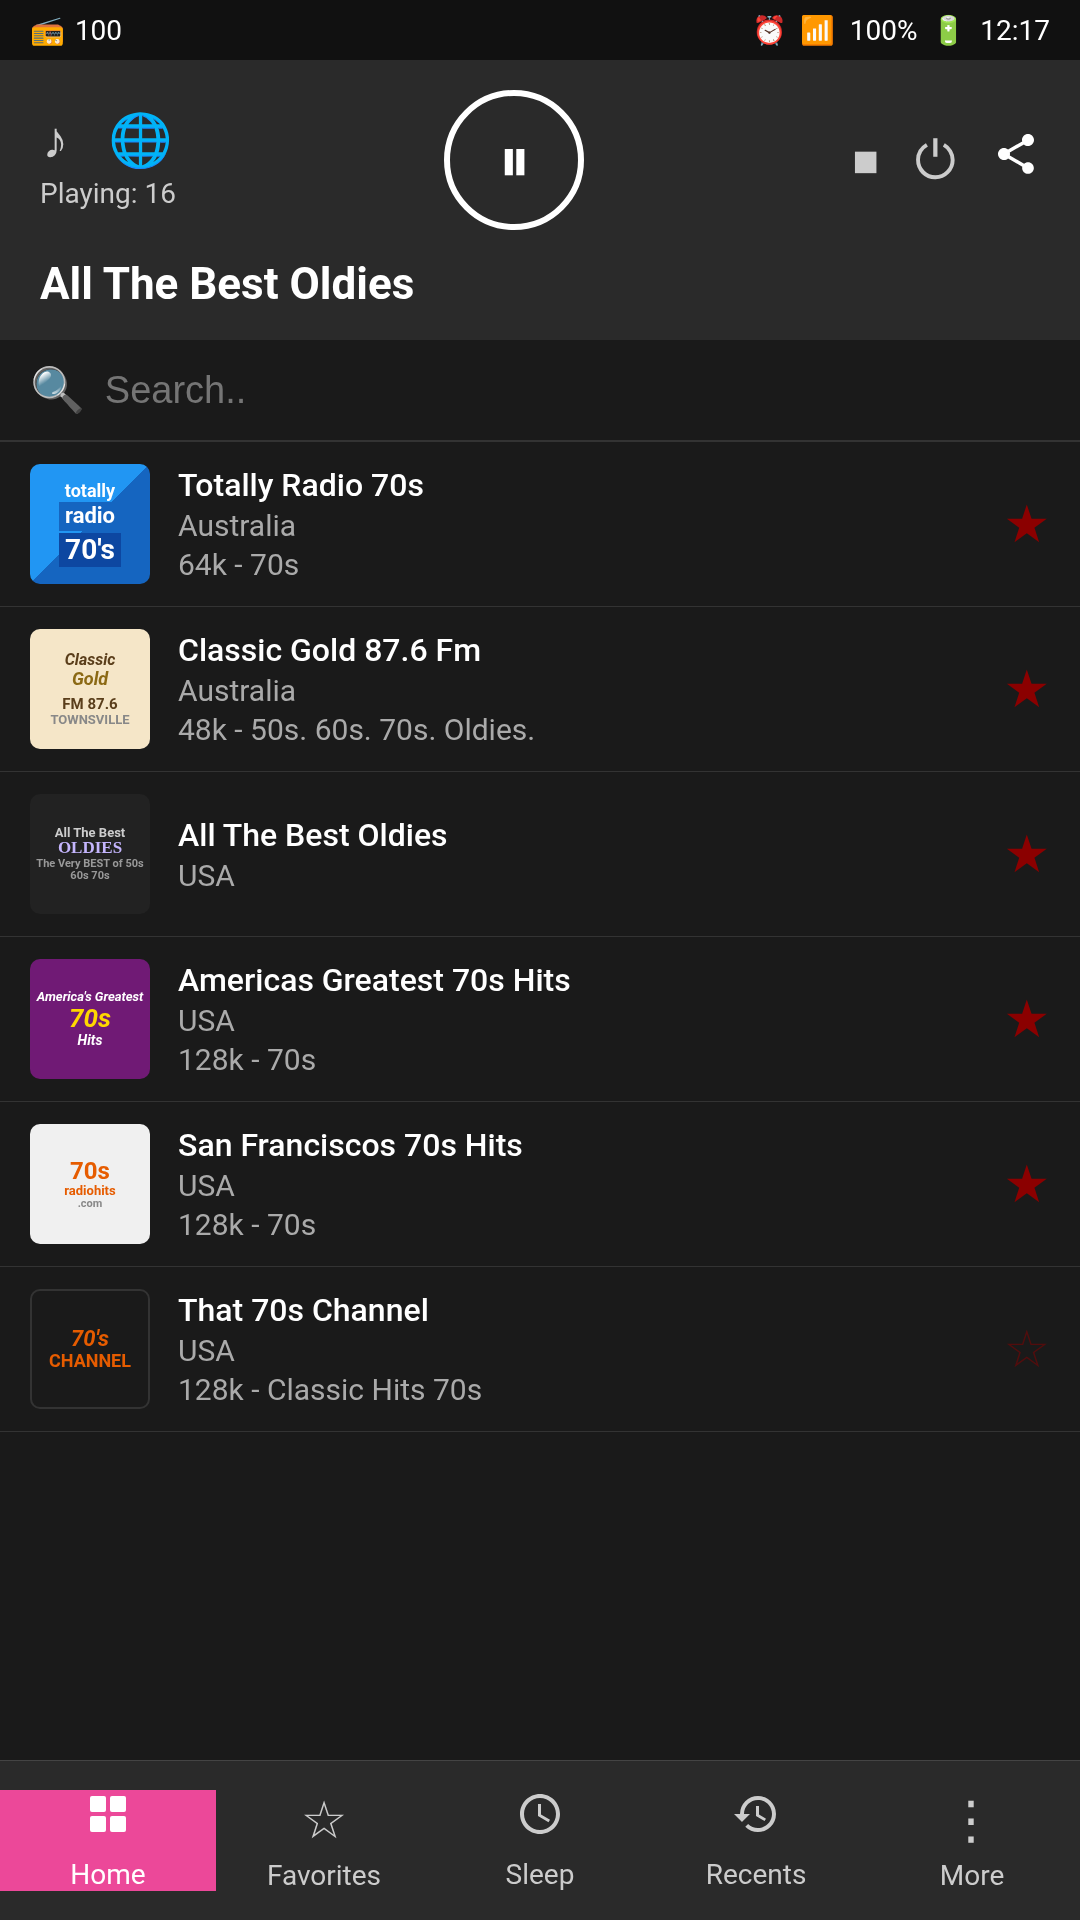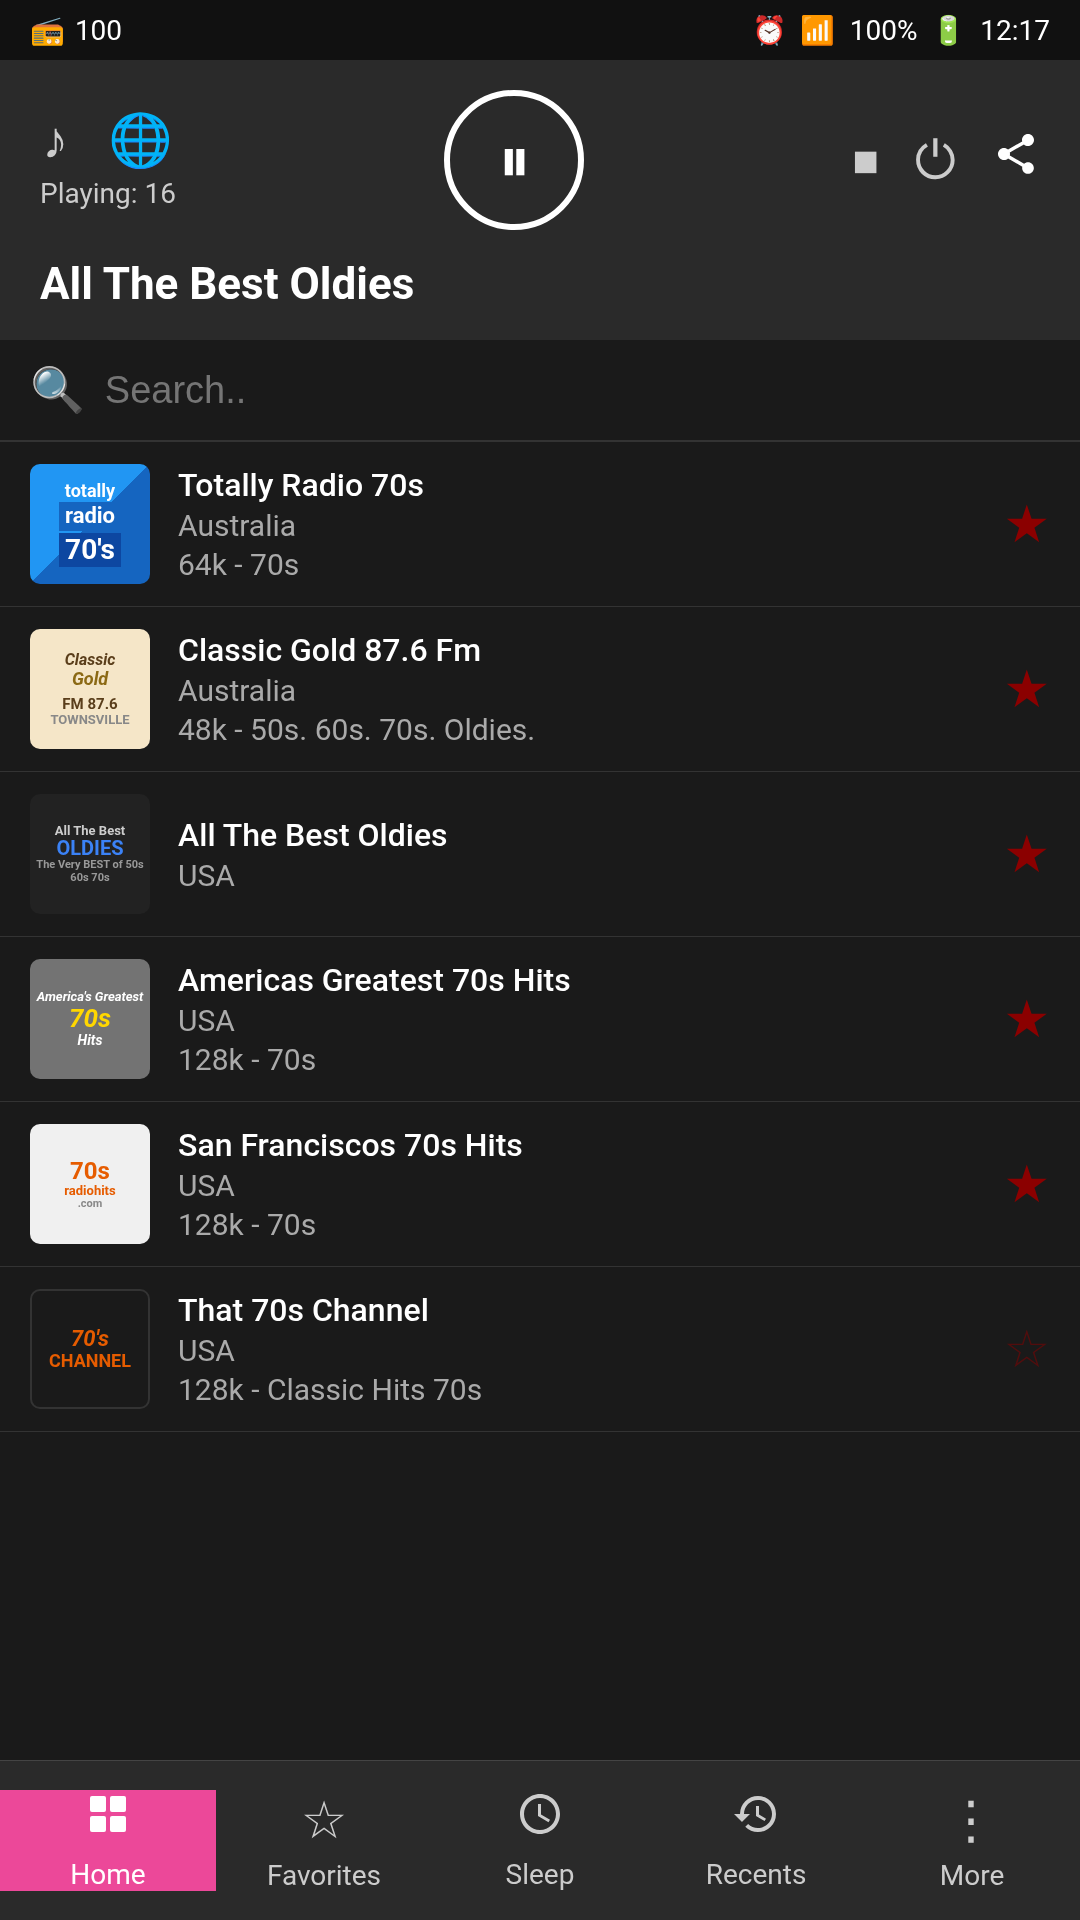--- a/index.html
+++ b/index.html
@@ -106,21 +106,21 @@
     .station-name { font-size: 32px; font-weight: 500; color: #fff; }
     .station-country { font-size: 30px; color: #aaa; margin-top: 4px; }
     .station-bitrate { font-size: 30px; color: #aaa; margin-top: 4px; }
     .star-btn { font-size: 52px; color: #8b0000; margin-left: 20px; cursor: pointer; }
     .star-empty { color: #8b0000; opacity: 0.5; }
 
     
     .logo-totally { background: linear-gradient(135deg, #2196F3 50%, #1565C0 50%); }
     .logo-classic { background: #f5e6c8; }
     .logo-oldies { background: #222; align-items: center; }
-    .logo-americas { background: #737373; }
+    .logo-americas { background: #701a75; }
     .logo-sf { background: #f0f0f0; }
 
     .logo-totally-inner {
       font-size: 24px;
       color: #fff;
       text-align: center;
       line-height: 1.1;
       padding: 6px;
     }
     .logo-classic-inner {
@@ -262,21 +262,21 @@
       <div class="station-country">Australia</div>
       <div class="station-bitrate">48k - 50s. 60s. 70s. Oldies.</div>
     </div>
     <span class="star-btn">★</span>
   </div>
 
   <div class="station-item">
     <div class="station-logo logo-oldies">
       <div class="logo-oldies-inner">
         <div style="font-size:13px;color:#ccc;line-height:1;">All The Best</div>
-        <div style="font-size:20px;color:#3b82f6;font-weight:bold;line-height:1.1;">OLDIES</div>
+        <div style="font-size:17px;color:#c4b5fd;font-weight:bold;line-height:1.1;font-family:Liberation Serif, serif;">OLDIES</div>
         <div style="font-size:11px;color:#999;line-height:1.1;">The Very BEST of 50s 60s 70s</div>
       </div>
     </div>
     <div class="station-info">
       <div class="station-name">All The Best Oldies</div>
       <div class="station-country">USA</div>
     </div>
     <span class="star-btn">★</span>
   </div>
 

